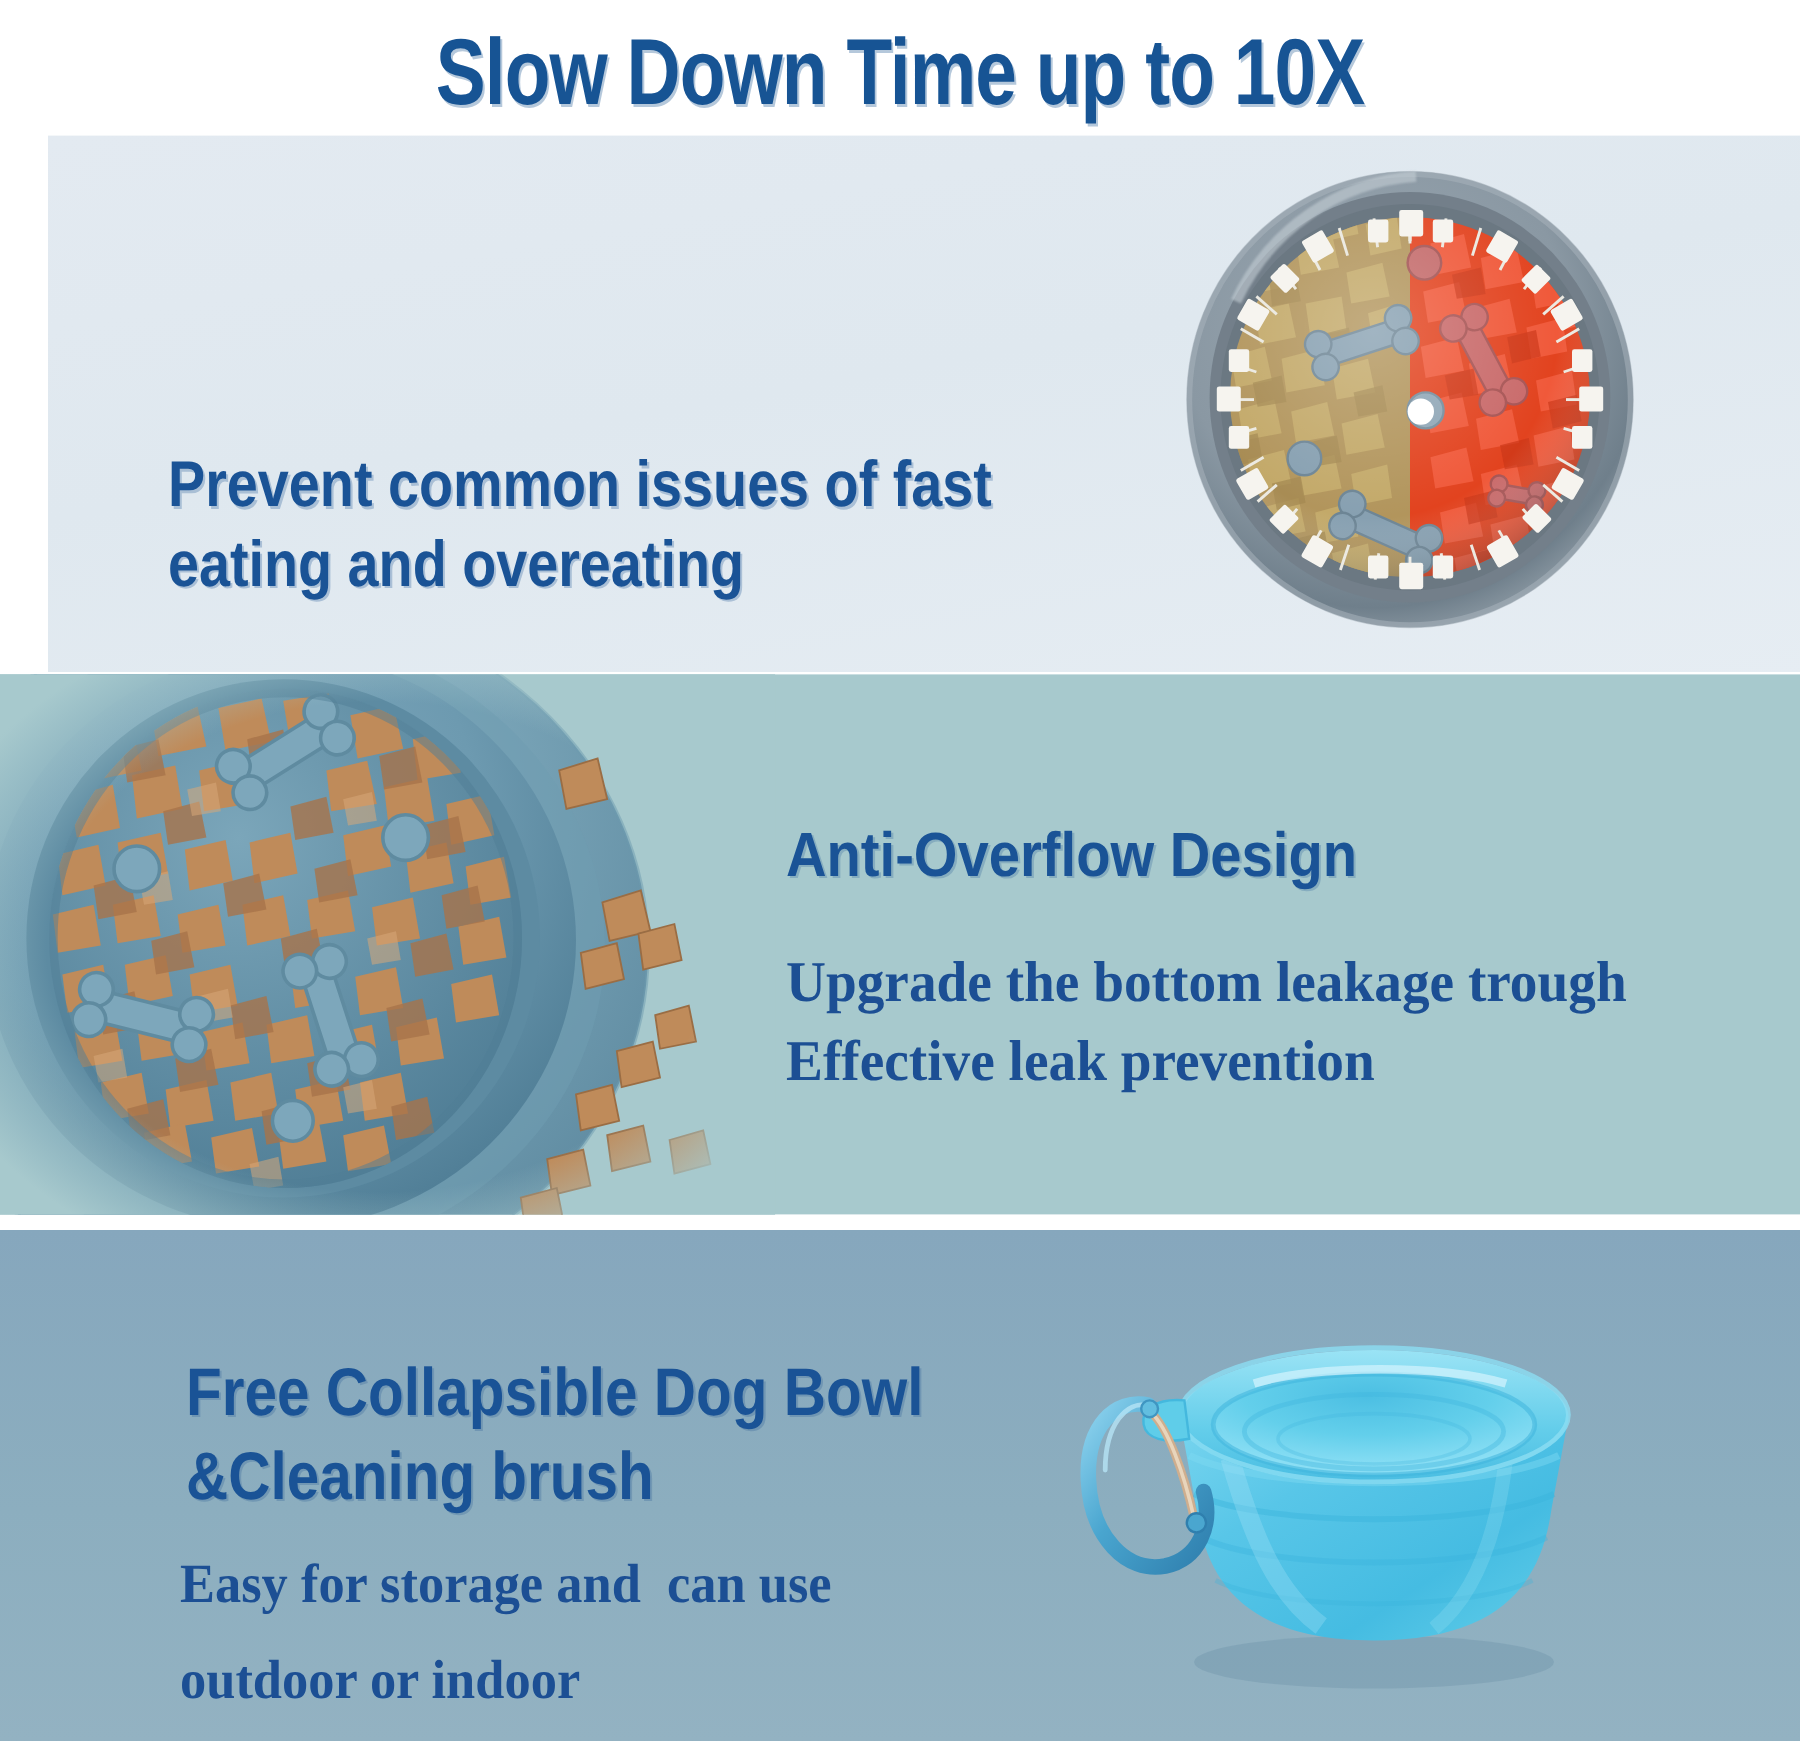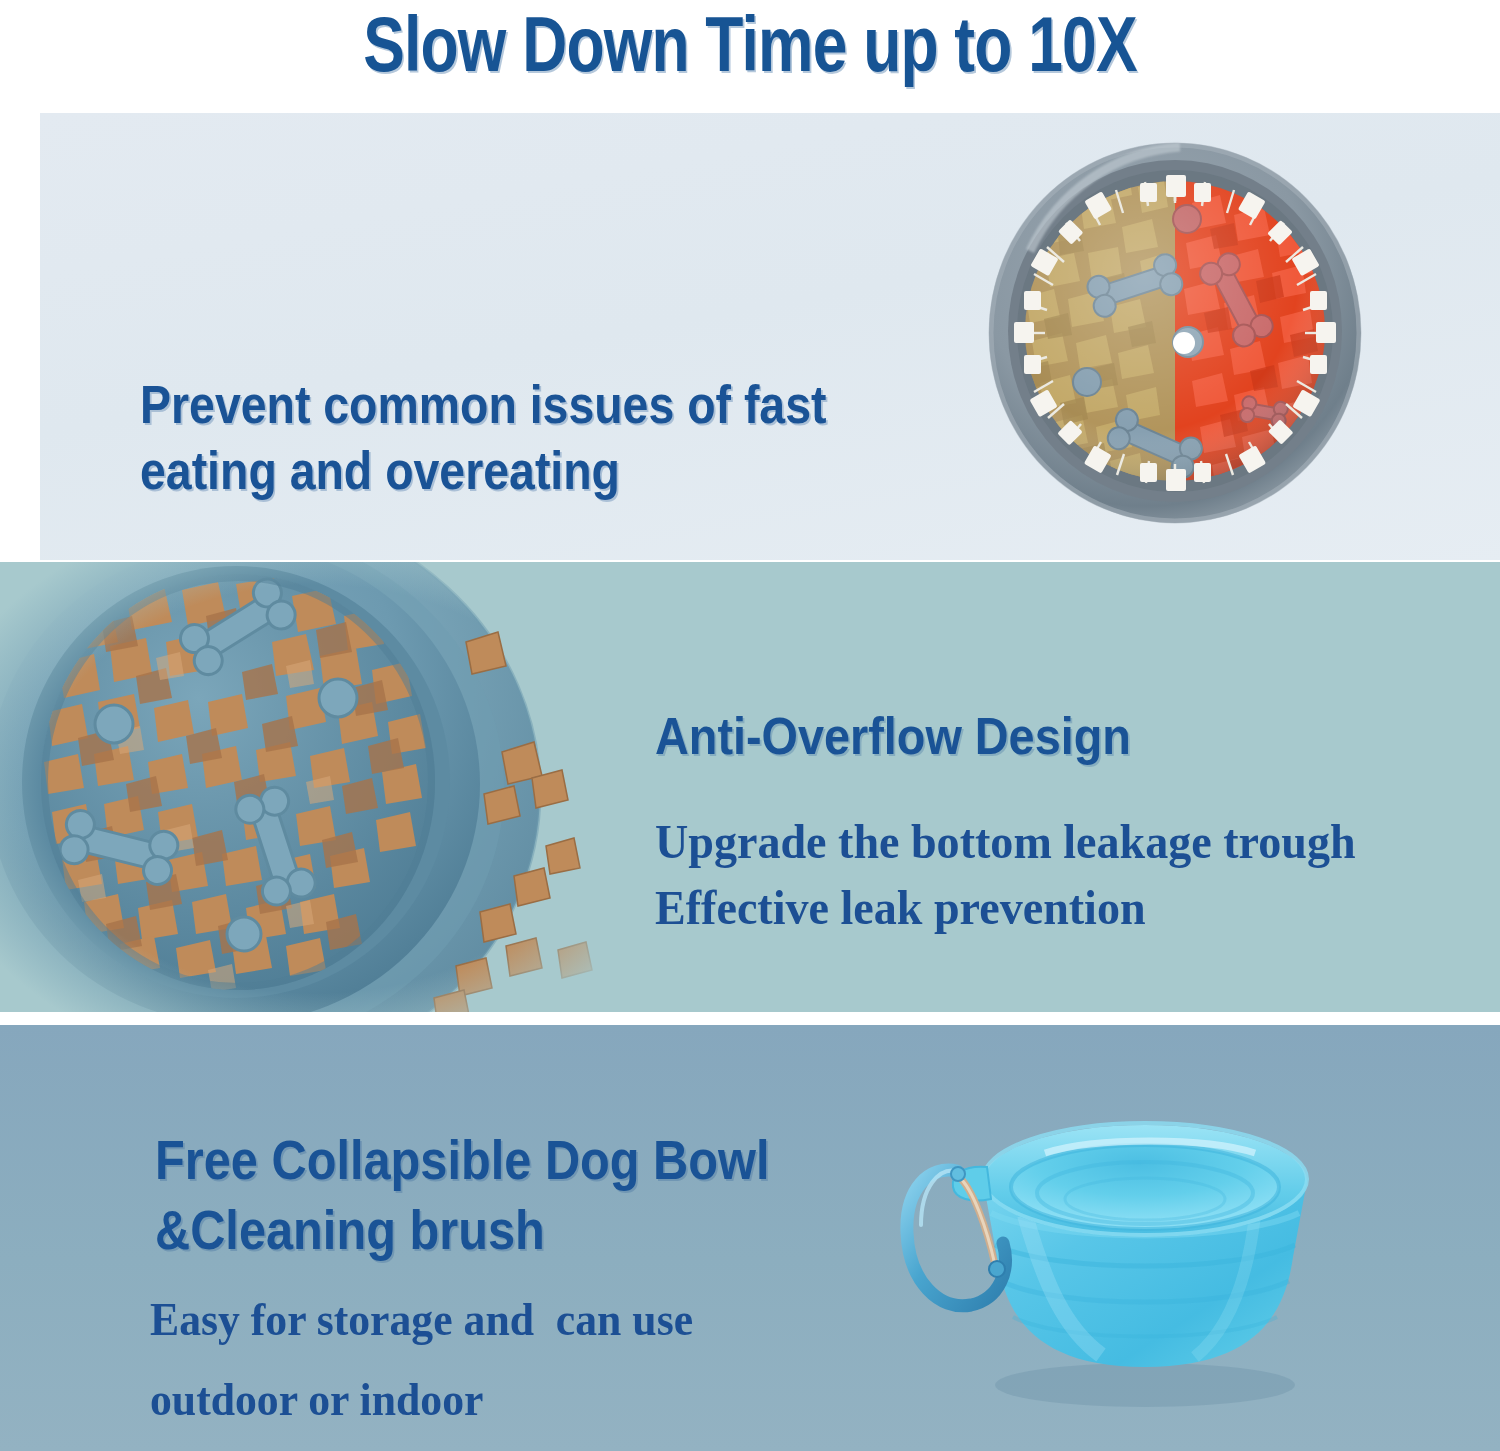--- a/index.html
+++ b/index.html
@@ -2,21 +2,21 @@
 <html><head>
 <meta charset="utf-8">
 <style>
   * { margin:0; padding:0; box-sizing:border-box; }
   html, body { width:1500px; height:1451px; background:#ffffff; overflow:hidden; }
   body { font-family:"Liberation Sans", sans-serif; }
 
   .infographic { position:relative; width:1500px; height:1451px; background:#fff; }
 
   
-  .headline-band { position:absolute; left:0; top:0; width:1500px; height:127px; background:#ffffff; }
+  .headline-band { position:absolute; left:0; top:16px; width:1500px; height:127px; background:#ffffff; }
   .headline {
     position:absolute; left:0; top:-6px; width:1500px;
     text-align:center;
     font-family:"Liberation Sans", sans-serif;
     font-weight:bold; font-size:78px; line-height:100px;
     letter-spacing:-1px;
     color:#175494;
     transform:scaleX(0.80); transform-origin:50% 50%;
     white-space:nowrap;
     text-shadow:2px 2px 0 rgba(60,110,160,.38);
@@ -41,21 +41,21 @@
 
   
   .timer-bowl { position:absolute; left:940px; top:18px; width:390px; height:400px; }
 
   
   .panel2 {
     position:absolute; left:0; top:562px; width:1500px; height:450px;
     background:#a7c9cd; overflow:hidden;
   }
   .p2-photo { position:absolute; left:-14px; top:-16px; width:660px; height:486px; }
-  .p2-text { position:absolute; left:655px; top:120px; width:840px;margin-top:23px; }
+  .p2-text { position:absolute; left:655px; top:120px; width:840px; }
   .p2-head {
     font-family:"Liberation Sans", sans-serif;
     font-weight:bold; font-size:52px; line-height:62px; color:#1a5396;
     transform:scaleX(0.90); transform-origin:0 0;
     white-space:nowrap;
     text-shadow:2px 2px 0 rgba(60,110,160,.30);
   }
   .p2-body {
     margin-top:42px;
     font-family:"Liberation Serif", serif;

